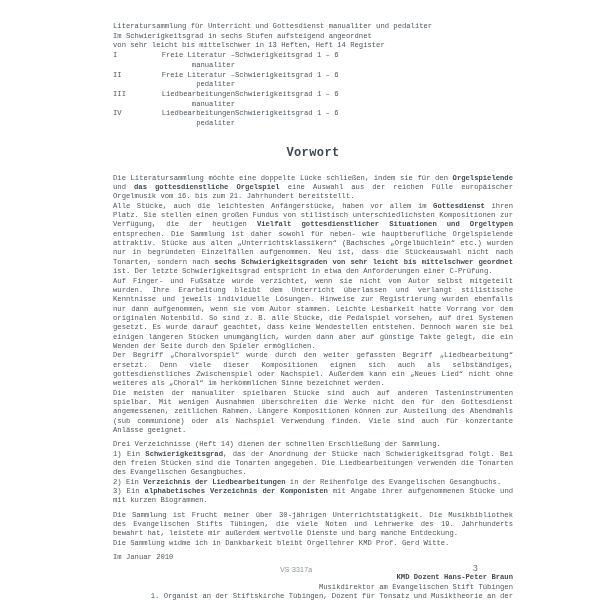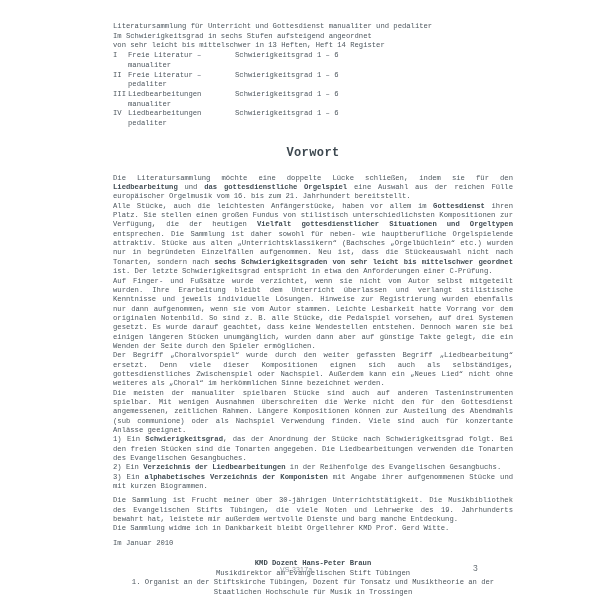--- a/index.html
+++ b/index.html
@@ -8,35 +8,35 @@
     background: #ffffff;
     font-family: "Liberation Sans", sans-serif;
     color: #4d575f;
     position: relative;
     overflow: hidden;
   }
   .page { position: absolute; left: 113px; top: 22px; width: 400px; font-family: Liberation Mono, monospace; }
   .header-line { font-size: 7.2px; line-height: 9.7px; white-space: nowrap; }
   .volume-row { display: flex; font-size: 7.2px; line-height: 9.7px; }
   .vol-numeral { width: 15px; flex: 0 0 auto; }
-  .vol-title { width: 107px; flex: 0 0 auto; }
+  .vol-title { width: 107px; flex: 0 0 auto; text-align: right; }
   .vol-grade { flex: 0 0 auto; }
   .doc-title {
     font-size: 12px; font-weight: bold; text-align: center;
     color: #3c474f; letter-spacing: 0.4px;
     margin: 17px 0 14px 0;
   }
   .para {
     font-size: 7.2px; line-height: 9.35px;
     text-align: justify; margin: 0;
   }
   .para.gap { margin-top: 5px; }
   .para b { color: #414c54; font-weight: bold; }
   .signature { margin-top: 11px; font-size: 7.2px; line-height: 9.5px; }
-  .sig-line { text-align: center; }
+  .sig-line { text-align: right; }
   .sig-line.bold { font-weight: bold; color: #414c54; }
   .plate {
     position: absolute; left: 280px; top: 566px;
     font-size: 7px; color: #8d959b; letter-spacing: 0.2px;
   }
   .pagenum {
     position: absolute; left: 473px; top: 563px;
     font-size: 8.5px; color: #646d73;
   }
 </style>
@@ -70,25 +70,26 @@
           <span class="vol-numeral">IV</span>
           <span class="vol-title">Liedbearbeitungen pedaliter</span>
           <span class="vol-grade">Schwierigkeitsgrad 1 – 6</span>
         </div>
       </div>
   </div>
 
   <div class="doc-title">Vorwort</div>
 
   <div id="paragraphs">
-      <div class="para"><span>Die Literatursammlung möchte eine doppelte Lücke schließen, indem sie für den </span><b>Liedbearbeitung</b><span> und </span><b>das gottesdienstliche Orgelspiel</b><span> eine Auswahl aus der reichen Fülle europäischer Orgelmusik vom 16. bis zum 21. Jahrhundert bereitstellt.</span></div>
+      <div class="para"><span>Die Literatursammlung möchte eine doppelte Lücke schließen, indem sie für den </span><b>Orgelspielende</b><span> und </span><b>das gottesdienstliche Orgelspiel</b><span> eine Auswahl aus der reichen Fülle europäischer Orgelmusik vom 16. bis zum 21. Jahrhundert bereitstellt.</span></div>
       <div class="para"><span>Alle Stücke, auch die leichtesten Anfängerstücke, haben vor allem im </span><b>Gottesdienst</b><span> ihren Platz. Sie stellen einen großen Fundus von stilistisch unterschiedlichsten Kompositionen zur Verfügung, die der heutigen </span><b>Vielfalt gottesdienstlicher Situationen und Orgeltypen</b><span> entsprechen. Die Sammlung ist daher sowohl für neben- wie hauptberufliche Orgelspielende attraktiv. Stücke aus alten „Unterrichtsklassikern“ (Bachsches „Orgelbüchlein“ etc.) wurden nur in begründeten Einzelfällen aufgenommen. Neu ist, dass die Stückeauswahl nicht nach Tonarten, sondern nach </span><b>sechs Schwierigkeitsgraden von sehr leicht bis mittelschwer geordnet</b><span> ist. Der letzte Schwierigkeitsgrad entspricht in etwa den Anforderungen einer C-Prüfung.</span></div>
       <div class="para"><span>Auf Finger- und Fußsätze wurde verzichtet, wenn sie nicht vom Autor selbst mitgeteilt wurden. Ihre Erarbeitung bleibt dem Unterricht überlassen und verlangt stilistische Kenntnisse und jeweils individuelle Lösungen. Hinweise zur Registrierung wurden ebenfalls nur dann aufgenommen, wenn sie vom Autor stammen. Leichte Lesbarkeit hatte Vorrang vor dem originalen Notenbild. So sind z. B. alle Stücke, die Pedalspiel vorsehen, auf drei Systemen gesetzt. Es wurde darauf geachtet, dass keine Wendestellen entstehen. Dennoch waren sie bei einigen längeren Stücken unumgänglich, wurden dann aber auf günstige Takte gelegt, die ein Wenden der Seite durch den Spieler ermöglichen.</span></div>
       <div class="para"><span>Der Begriff „Choralvorspiel“ wurde durch den weiter gefassten Begriff „Liedbearbeitung“ ersetzt. Denn viele dieser Kompositionen eignen sich auch als selbständiges, gottesdienstliches Zwischenspiel oder Nachspiel. Außerdem kann ein „Neues Lied“ nicht ohne weiteres als „Choral“ im herkömmlichen Sinne bezeichnet werden.</span></div>
       <div class="para"><span>Die meisten der manualiter spielbaren Stücke sind auch auf anderen Tasteninstrumenten spielbar. Mit wenigen Ausnahmen überschreiten die Werke nicht den für den Gottesdienst angemessenen, zeitlichen Rahmen. Längere Kompositionen können zur Austeilung des Abendmahls (sub communione) oder als Nachspiel Verwendung finden. Viele sind auch für konzertante Anlässe geeignet.</span></div>
+      <div class="para gap"><span>Drei Verzeichnisse (Heft 14) dienen der schnellen Erschließung der Sammlung.</span></div>
       <div class="para"><span>1) Ein </span><b>Schwierigkeitsgrad</b><span>, das der Anordnung der Stücke nach Schwierigkeitsgrad folgt. Bei den freien Stücken sind die Tonarten angegeben. Die Liedbearbeitungen verwenden die Tonarten des Evangelischen Gesangbuches.</span></div>
       <div class="para"><span>2) Ein </span><b>Verzeichnis der Liedbearbeitungen</b><span> in der Reihenfolge des Evangelischen Gesangbuchs.</span></div>
       <div class="para"><span>3) Ein </span><b>alphabetisches Verzeichnis der Komponisten</b><span> mit Angabe ihrer aufgenommenen Stücke und mit kurzen Biogrammen.</span></div>
       <div class="para gap"><span>Die Sammlung ist Frucht meiner über 30-jährigen Unterrichtstätigkeit. Die Musikbibliothek des Evangelischen Stifts Tübingen, die viele Noten und Lehrwerke des 19. Jahrhunderts bewahrt hat, leistete mir außerdem wertvolle Dienste und barg manche Entdeckung.</span></div>
       <div class="para"><span>Die Sammlung widme ich in Dankbarkeit bleibt Orgellehrer KMD Prof. Gerd Witte.</span></div>
       <div class="para gap"><span>Im Januar 2010</span></div>
     </div>
 
   <div class="signature" id="signature">
       <div class="sig-line bold">KMD Dozent Hans-Peter Braun</div>

